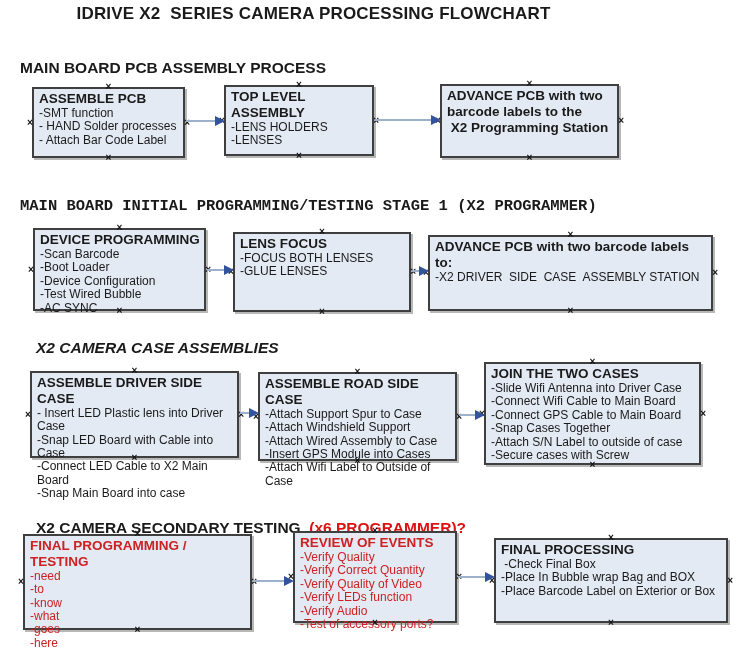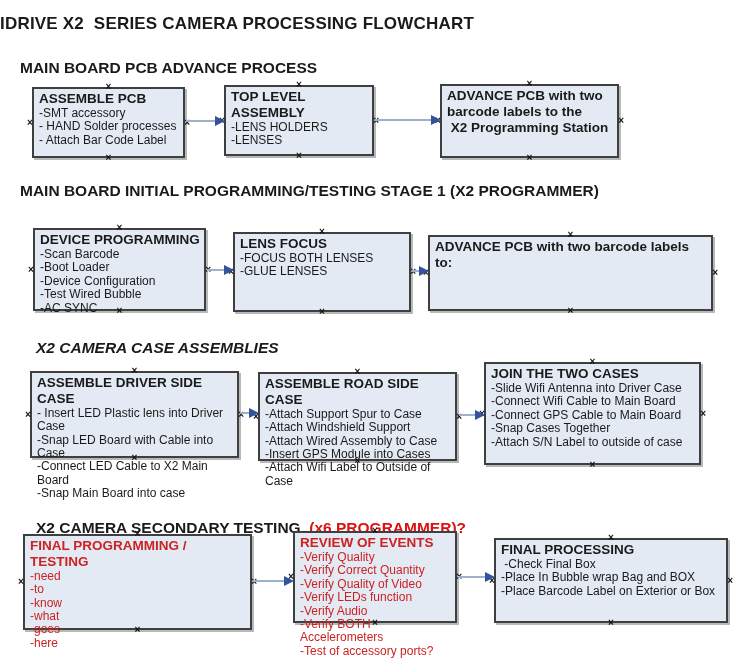--- a/index.html
+++ b/index.html
@@ -1,29 +1,29 @@
 <!DOCTYPE html>
 <html style="--box-fill: #e3eaf4; --box-border: #3f3f3f; --line: #9db1cc; --arrow: #33539c; --ink: #1a1a1a; --red: #cc2222; --hred: #dd1111;"><head>
 <meta charset="utf-8">
 <style>
   html,body{margin:0;padding:0;background:#ffffff;}
   #canvas{
     position:relative;width:747px;height:662px;background:#ffffff;overflow:hidden;
     font-family:"Liberation Sans","DejaVu Sans",sans-serif;color:var(--ink,#1a1a1a);
   }
   .page-title{
-    position:absolute;left:0;top:14px;width:627px;
+    position:absolute;left:0;top:4px;width:627px;text-align:center;
     font-size:17px;font-weight:bold;letter-spacing:.2px;white-space:pre-wrap;color:var(--ink,#1a1a1a);
   }
   .sec-heading{
     position:absolute;font-size:15.5px;font-weight:bold;white-space:pre-wrap;color:var(--ink,#1a1a1a);
   }
   .sec-heading .red-part{color:var(--hred,#dd1111);white-space:pre-wrap;}
   #h-s1{left:20px;top:59px;}
-  #h-s2{left:20px;top:182px;}
+  #h-s2{left:20px;top:197px;font-family:Liberation Mono, monospace;}
   #h-s3{left:36px;top:339px;font-style:italic;}
   #h-s4{left:36px;top:519px;}
 
   .fbox{
     position:absolute;box-sizing:border-box;
     background:var(--box-fill,#e3eaf4);
     border:2px solid var(--box-border,#3f3f3f);
     box-shadow:2px 2px 0 rgba(125,125,125,.55);
     padding:2px 4px 2px 5px;
   }
@@ -71,25 +71,25 @@
   #k7{left:253px;top:580px;width:39px;}
   #k8{left:458px;top:576px;width:35px;}
 </style>
 </head>
 <body>
 
 <div id="canvas">
 
   <div class="page-title">IDRIVE X2  SERIES CAMERA PROCESSING FLOWCHART</div>
 
-  <div class="sec-heading" id="h-s1">MAIN BOARD PCB ADVANCE PROCESS</div>
+  <div class="sec-heading" id="h-s1">MAIN BOARD PCB ASSEMBLY PROCESS</div>
 
   <div class="fbox" id="box-a1">
     <div class="bx-title">ASSEMBLE PCB</div>
-    <div class="bx-item">-SMT accessory</div>
+    <div class="bx-item">-SMT function</div>
     <div class="bx-item">- HAND Solder processes</div>
     <div class="bx-item">- Attach Bar Code Label</div>
   <span class="anchor anchor-top">×</span>
       <span class="anchor anchor-right">×</span>
       <span class="anchor anchor-bottom">×</span>
       <span class="anchor anchor-left">×</span>
     </div>
 
   <div class="fbox" id="box-a2">
     <div class="bx-title">TOP LEVEL ASSEMBLY</div>
@@ -131,20 +131,21 @@
     <div class="bx-item">-FOCUS BOTH LENSES</div>
     <div class="bx-item">-GLUE LENSES</div>
   <span class="anchor anchor-top">×</span>
       <span class="anchor anchor-right">×</span>
       <span class="anchor anchor-bottom">×</span>
       <span class="anchor anchor-left">×</span>
     </div>
 
   <div class="fbox" id="box-b3">
     <div class="bx-title">ADVANCE PCB with two barcode labels to:</div>
+    <div class="bx-item">-X2 DRIVER  SIDE  CASE  ASSEMBLY STATION</div>
   <span class="anchor anchor-top">×</span>
       <span class="anchor anchor-right">×</span>
       <span class="anchor anchor-bottom">×</span>
       <span class="anchor anchor-left">×</span>
     </div>
 
   <div class="sec-heading" id="h-s3">X2 CAMERA CASE ASSEMBLIES</div>
 
   <div class="fbox" id="box-c1">
     <div class="bx-title">ASSEMBLE DRIVER SIDE CASE</div>
@@ -171,20 +172,21 @@
       <span class="anchor anchor-left">×</span>
     </div>
 
   <div class="fbox" id="box-c3">
     <div class="bx-title">JOIN THE TWO CASES</div>
     <div class="bx-item">-Slide Wifi Antenna into Driver Case</div>
     <div class="bx-item">-Connect Wifi Cable to Main Board</div>
     <div class="bx-item">-Connect GPS Cable to Main Board</div>
     <div class="bx-item">-Snap Cases Together</div>
     <div class="bx-item">-Attach S/N Label to outside of case</div>
+    <div class="bx-item">-Secure cases with Screw</div>
   <span class="anchor anchor-top">×</span>
       <span class="anchor anchor-right">×</span>
       <span class="anchor anchor-bottom">×</span>
       <span class="anchor anchor-left">×</span>
     </div>
 
   <div class="sec-heading" id="h-s4"><span>X2 CAMERA SECONDARY TESTING</span><span class="red-part">  (x6 PROGRAMMER)?</span></div>
 
   <div class="fbox redbox" id="box-d1">
     <div class="bx-title">FINAL PROGRAMMING / TESTING</div>
@@ -200,21 +202,20 @@
       <span class="anchor anchor-left">×</span>
     </div>
 
   <div class="fbox redbox" id="box-d2">
     <div class="bx-title">REVIEW OF EVENTS</div>
     <div class="bx-item">-Verify Quality</div>
     <div class="bx-item">-Verify Correct Quantity</div>
     <div class="bx-item">-Verify Quality of Video</div>
     <div class="bx-item">-Verify LEDs function</div>
     <div class="bx-item">-Verify Audio</div>
-    <div class="bx-item">-Verify BOTH Accelerometers</div>
     <div class="bx-item">-Test of accessory ports?</div>
   <span class="anchor anchor-top">×</span>
       <span class="anchor anchor-right">×</span>
       <span class="anchor anchor-bottom">×</span>
       <span class="anchor anchor-left">×</span>
     </div>
 
   <div class="fbox" id="box-d3">
     <div class="bx-title">FINAL PROCESSING</div>
     <div class="bx-item"> -Check Final Box</div>

